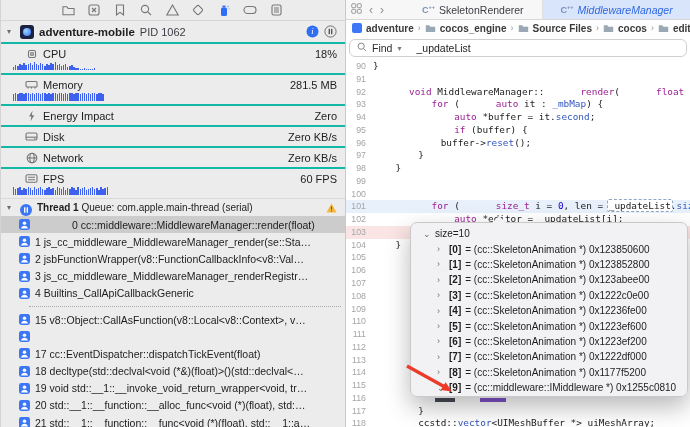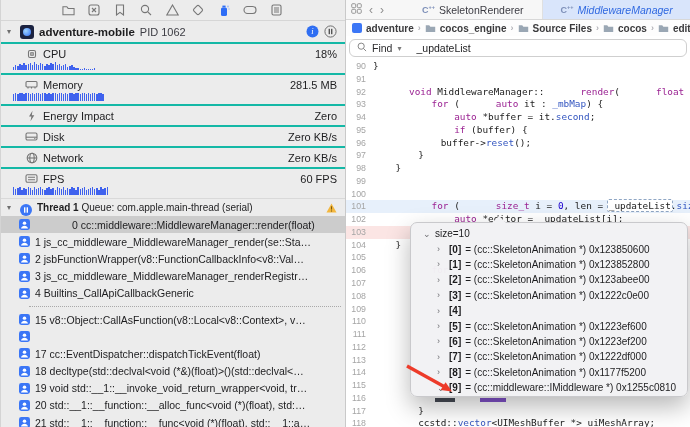--- a/index.html
+++ b/index.html
@@ -628,20 +628,21 @@
             <span> = (cc::SkeletonAnimation *) 0x123abee00</span>
           </div>
           <div class="poprow">
             <span class="pchev">›</span>
             <span class="pidx">[3]</span>
             <span> = (cc::SkeletonAnimation *) 0x1222c0e00</span>
           </div>
           <div class="poprow">
             <span class="pchev">›</span>
             <span class="pidx">[4]</span>
+            <span> = (cc::SkeletonAnimation *) 0x12236fe00</span>
           </div>
           <div class="poprow">
             <span class="pchev">›</span>
             <span class="pidx">[5]</span>
             <span> = (cc::SkeletonAnimation *) 0x1223ef600</span>
           </div>
           <div class="poprow">
             <span class="pchev">›</span>
             <span class="pidx">[6]</span>
             <span> = (cc::SkeletonAnimation *) 0x1223ef200</span>

